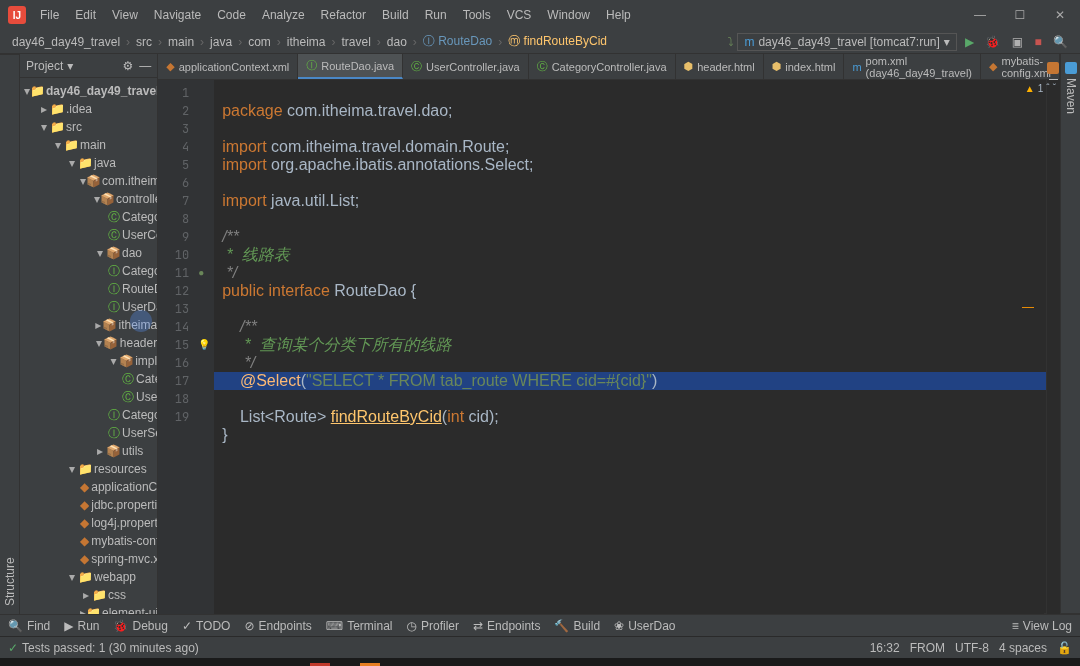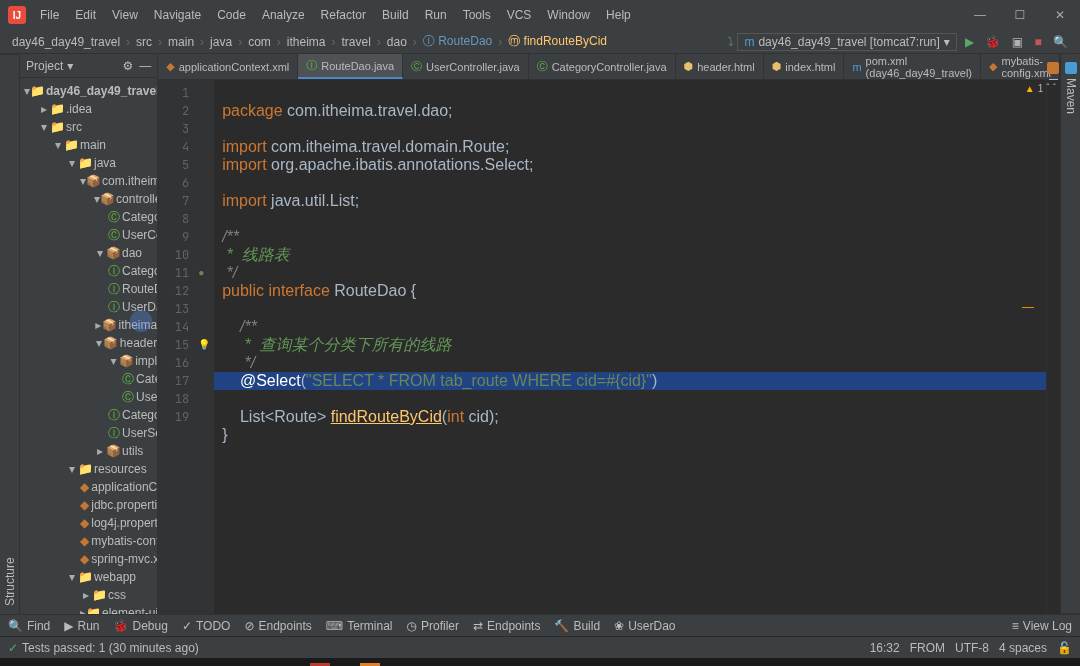--- a/index.html
+++ b/index.html
@@ -50,21 +50,21 @@
 .tabs .tab .i-cls { color:#62b543;}
 .tabs .tab .i-int { color:#62b543;}
 .tabs .tab .i-html { color:#e8bf6a;}
 
 .code-area { flex:1; display:flex; position:relative; }
 .gutter { width: 40px; background:#313335; color:#606366; text-align:right; padding-right:8px; font-family: "JetBrains Mono","Consolas",monospace; font-size:12px; line-height:18px; padding-top:4px; border-right:1px solid #313335;}
 .icon-gutter { width: 16px; background:#313335; padding-top:4px; font-size:10px; line-height:18px;}
 .code { flex:1; font-family: "JetBrains Mono","Consolas",monospace; font-size:16px; line-height:18px; padding:4px 8px 4px 8px; white-space:pre; }
 .code .kw { color:#cc7832;}
 .code .str { color:#6a8759;}
-.code .ann { color:#ffffff;}
+.code .ann { color:#fdba74;}
 .code .cmt { color:#808080; font-style:italic;}
 .code .cmtcn { color:#629755; font-style:italic;}
 .code .type { color:#a9b7c6;}
 .code .fn { color:#ffc66d;}
 .code .fnUl { text-decoration:underline;}
 .code .line { height:18px; }
 .code .hl { background:#214283; display:block; margin:0 -8px; padding:0 8px;}
 .editor .errstrip { width:14px; background:#2b2b2b; border-left:1px solid #323232;}
 .err-top { display:flex; justify-content:flex-end; padding:3px 4px; gap:3px; font-size:10px;}
 .err-y { color:#ffb100;}

